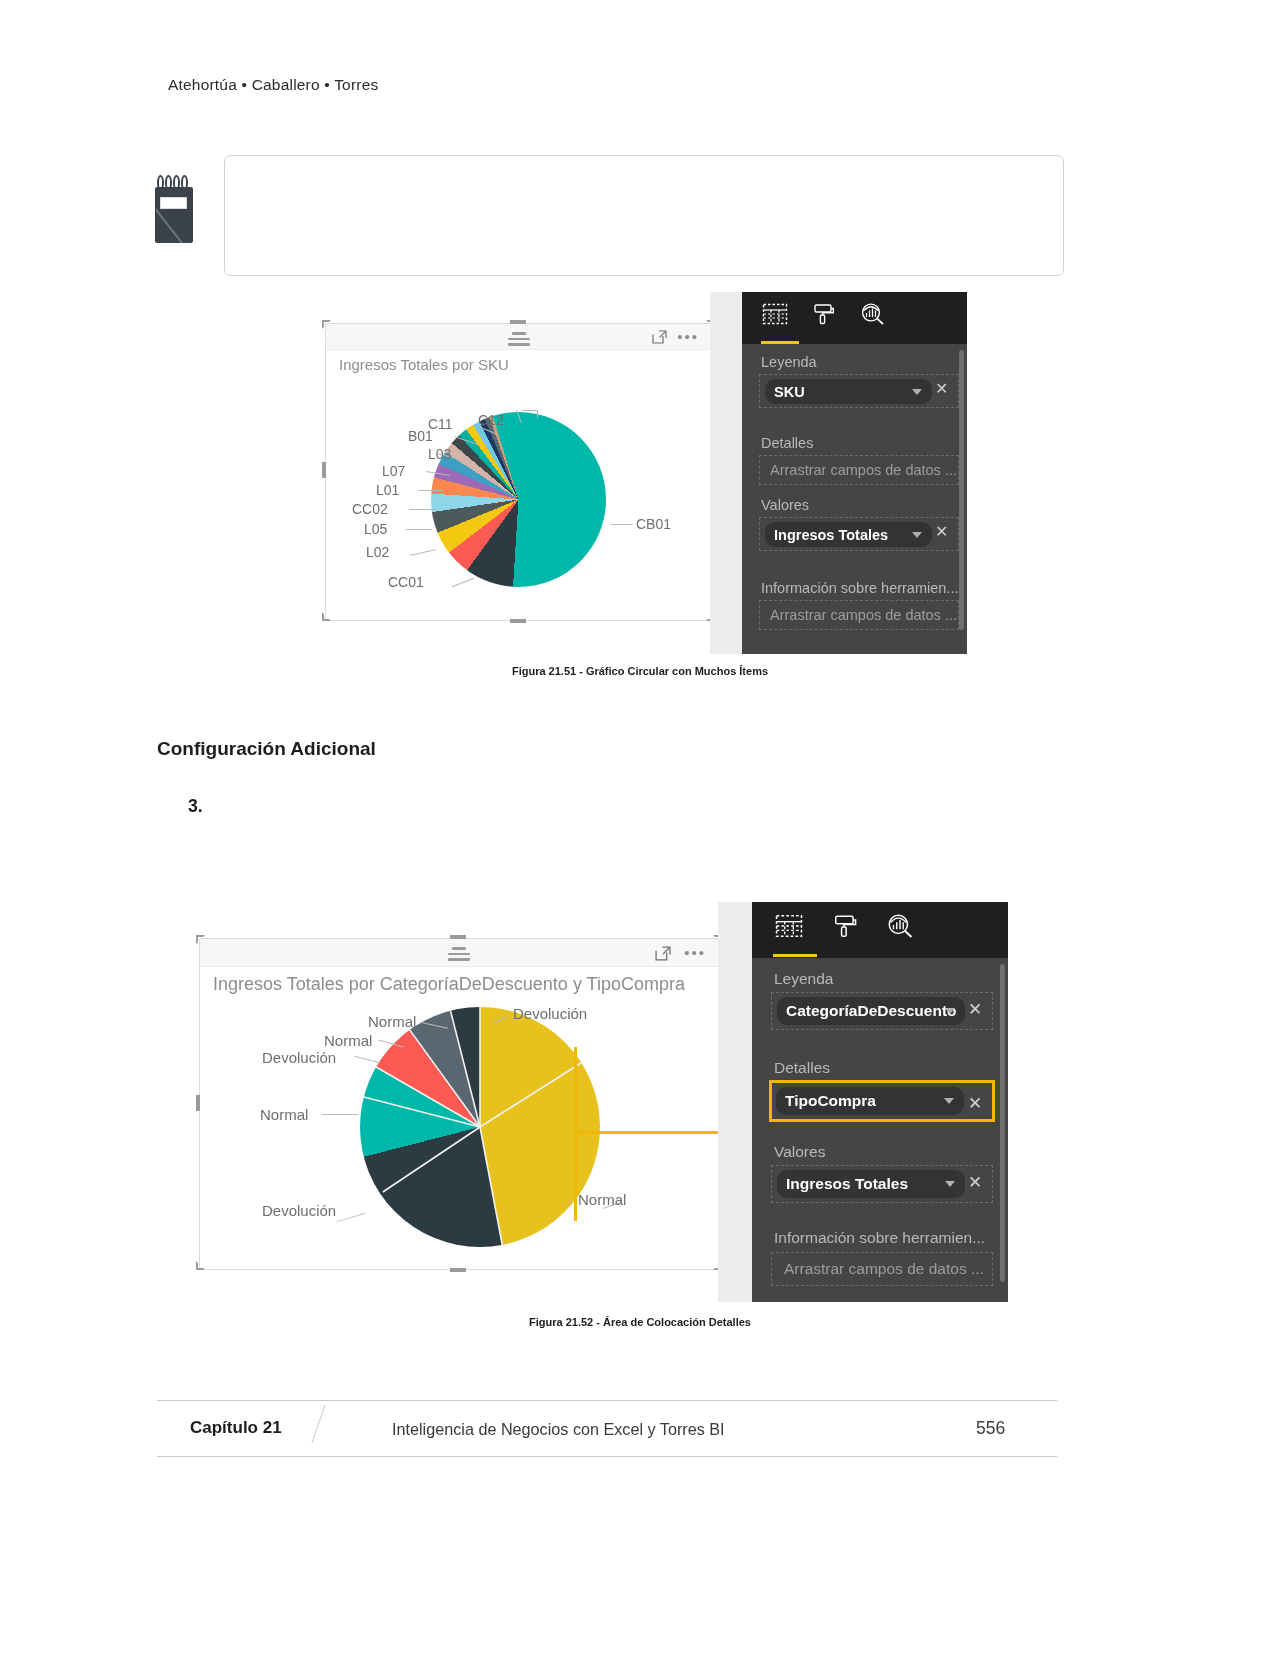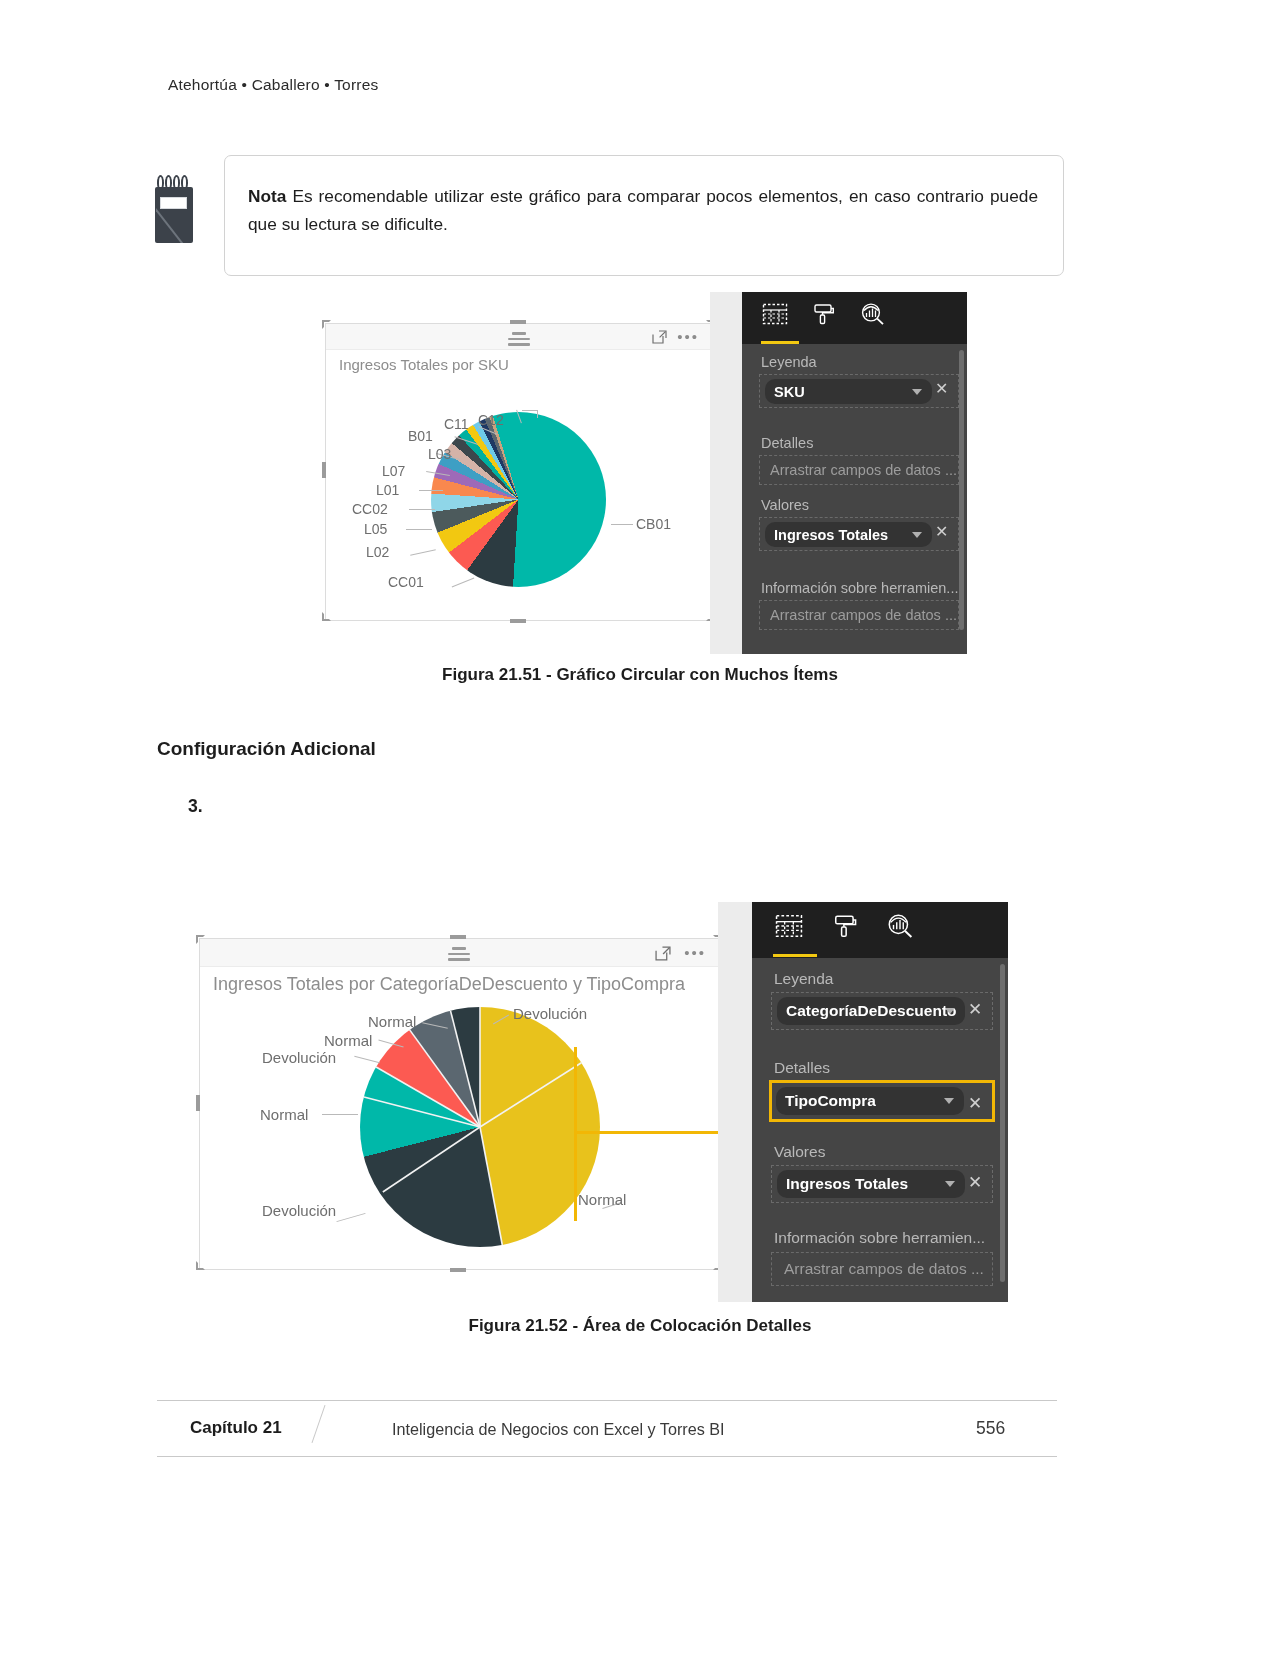--- a/index.html
+++ b/index.html
@@ -118,21 +118,21 @@
 
   
   .h-sub {
     position: absolute; left: 157px; font-size: 19px; font-weight: 700; color: #1d1d1d;
     white-space: nowrap;
   }
   .para { position: absolute; font-size: 17.6px; color: #1d1d1d; line-height: 1.5; }
   .list-num { position: absolute; font-size: 17.6px; font-weight: 700; color: #1d1d1d; }
   .fig-cap {
     position: absolute; left: 0; width: 1280px; text-align: center;
-    font-size: 17px; font-weight: 700; color: #1d1d1d;
+    font-size: 11px; font-weight: 700; color: #1d1d1d;
   }
 
   
   .foot-rule { position: absolute; left: 157px; top: 1400px; width: 900px; height: 1px; background: #c9c9c9; }
   .foot-chap { position: absolute; left: 190px; top: 1418px; font-size: 17px; font-weight: 700; color: #1d1d1d; }
   .foot-slash { position: absolute; left: 318px; top: 1404px; width: 1.3px; height: 40px;
     background: #c9c9c9; transform: rotate(19deg); }
   .foot-mid { position: absolute; left: 392px; top: 1420px; font-size: 16.2px; color: #3a3a3a; }
   .foot-page { position: absolute; left: 976px; top: 1418px; font-size: 17.5px; color: #3a3a3a; }
   .foot-rule2 { position: absolute; left: 157px; top: 1456px; width: 900px; height: 1px; background: #c9c9c9; }
@@ -148,21 +148,20 @@
     <div class="note-icon">
       <div class="spiral s1"></div>
         <div class="spiral s2"></div>
       <div class="spiral s3"></div>
         <div class="spiral s4"></div>
       <div class="pad-body"></div>
       <div class="pad-diag"></div>
       <div class="pad-label"></div>
     </div>
     <div class="note-box"></div>
-    <div class="note-text"><b>Nota</b><span> Es recomendable utilizar este gráfico para comparar pocos elementos, en caso contrario puede que su lectura se dificulte.</span></div>
   </div>
 
   <div class="shot" style="left:322px; top:320px; width:650px; height:335px;">
 
     <div class="pbi-visual" style="left:3px; top:3px; width:387px; height:298px;">
       <div class="vis-hdr">
         <div class="grip">
             <i></i>
             <i></i>
             <i></i>
@@ -220,21 +219,21 @@
       <div class="leader" style="left:100px; top:149px; width:24px; transform:rotate(10deg);"></div>
       <div class="pie-lbl" style="left:56px; top:139px;">L07</div>
 
       <div class="leader" style="left:110px; top:132px; width:24px; transform:rotate(14deg);"></div>
       <div class="pie-lbl" style="left:66px; top:122px;margin-left:36px;">L03</div>
 
       <div class="leader" style="left:128px; top:116px; width:24px; transform:rotate(18deg);"></div>
       <div class="pie-lbl" style="left:82px; top:104px;">B01</div>
 
       <div class="leader" style="left:152px; top:106px; width:20px; transform:rotate(22deg);"></div>
-      <div class="pie-lbl" style="left:118px; top:92px;">C11</div>
+      <div class="pie-lbl" style="left:102px; top:92px;">C11</div>
 
       <div class="leader" style="left:186px; top:92px; width:14px; transform:rotate(70deg);"></div>
       <div class="pie-lbl" style="left:152px; top:88px;">C12</div>
 
       <div class="leader" style="left:196px; top:86px; width:16px;"></div>
       <div class="leader" style="left:211px; top:86px; width:1px; height:8px;"></div>
     </div>
 
     <div class="hdl hdl-c hdl-tl" style="left:0; top:0;"></div>
     <div class="hdl hdl-c hdl-tr" style="left:384px; top:0;"></div>

